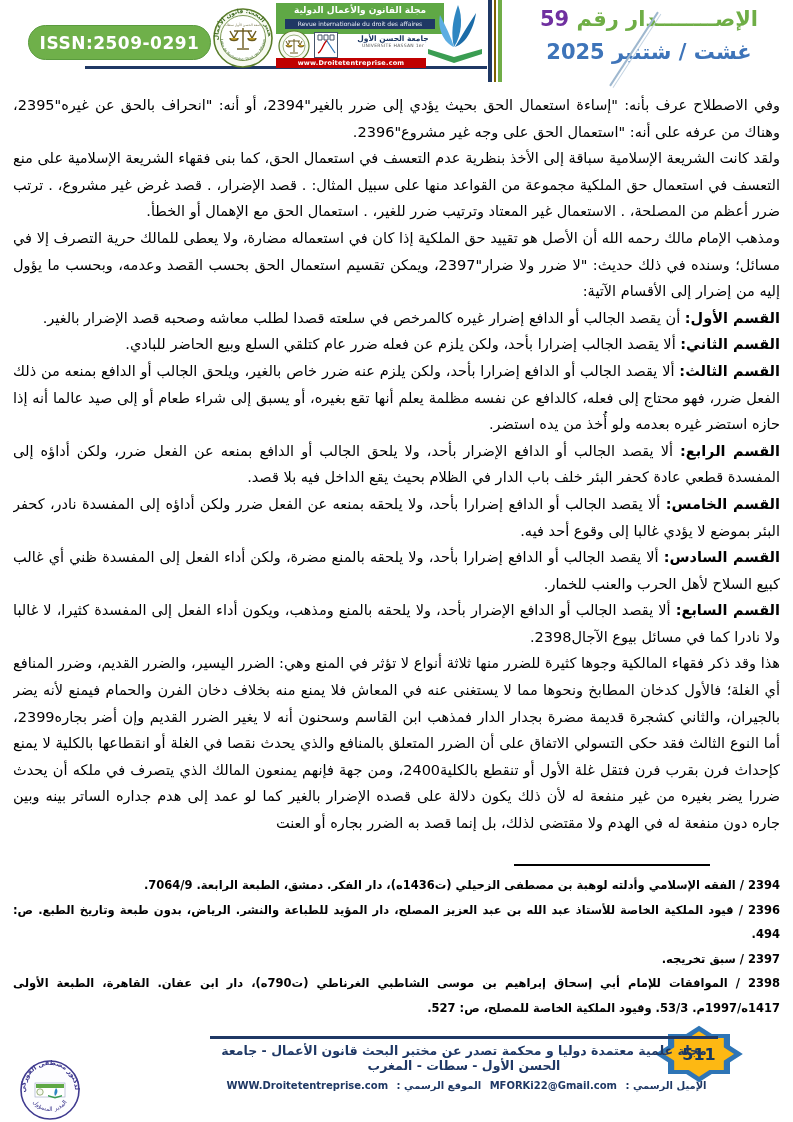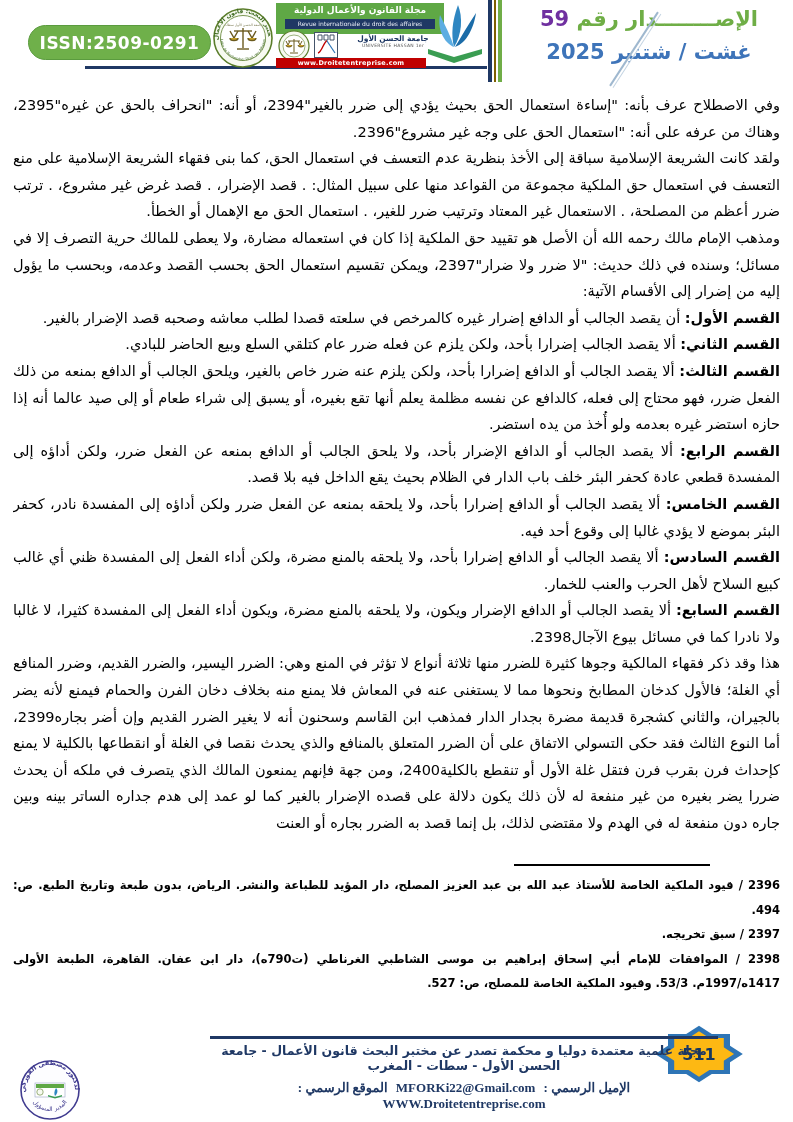--- a/index.html
+++ b/index.html
@@ -52,21 +52,21 @@
   
   .footnotes {
     position:absolute; top:862px; right:13px; left:13px; height:172px; overflow:hidden;
     font-size:11.5px; font-weight:bold; line-height:24.5px; text-align:justify;
   }
   .fn-sep { width:196px; height:2px; background:#000; margin:2px 70px 7px auto; }
   
   .footer { position:absolute; left:210px; top:1036px; width:508px; text-align:center; color:#1F3864; }
   .f-rule { height:3px; background:#1F3864; }
   .f-line1 { margin-top:4px; font-size:12.5px; font-weight:bold; }
-  .f-line2 { margin:7px 0 8px; font-size:13px; font-weight:bold;font-family:Liberation Serif, serif; }
+  .f-line2 { margin:7px 0 8px; font-size:10px; font-weight:bold; }
   .f-line2 .ltr { direction:ltr; unicode-bidi:embed; margin:0 5px; }
   
   .badge { position:absolute; left:656px; top:1026px; width:86px; height:56px; }
   .star-wrap { position:absolute; left:50%; top:50%; width:40px; height:40px;
     transform:translate(-50%,-50%) scaleX(1.55); }
   .star-wrap i { position:absolute; display:block; }
   .sq-b1 { inset:0; background:#2E75B6; }
   .sq-b2 { inset:0; background:#2E75B6; transform:rotate(45deg); }
   .sq-o1 { inset:4px; background:#FDB813; }
   .sq-o2 { inset:4px; background:#FDB813; transform:rotate(45deg); }
@@ -177,26 +177,27 @@
   <div class="body-text">
     <p><b class="lead"></b><span>وفي الاصطلاح عرف بأنه: "إساءة استعمال الحق بحيث يؤدي إلى ضرر بالغير"2394، أو أنه: "انحراف بالحق عن غيره"2395، وهناك من عرفه على أنه: "استعمال الحق على وجه غير مشروع"2396.</span></p>
     <p><b class="lead"></b><span>ولقد كانت الشريعة الإسلامية سباقة إلى الأخذ بنظرية عدم التعسف في استعمال الحق، كما بنى فقهاء الشريعة الإسلامية على منع التعسف في استعمال حق الملكية مجموعة من القواعد منها على سبيل المثال: . قصد الإضرار، . قصد غرض غير مشروع، . ترتب ضرر أعظم من المصلحة، . الاستعمال غير المعتاد وترتيب ضرر للغير، . استعمال الحق مع الإهمال أو الخطأ.</span></p>
     <p><b class="lead"></b><span>ومذهب الإمام مالك رحمه الله أن الأصل هو تقييد حق الملكية إذا كان في استعماله مضارة، ولا يعطى للمالك حرية التصرف إلا في مسائل؛ وسنده في ذلك حديث: "لا ضرر ولا ضرار"2397، ويمكن تقسيم استعمال الحق بحسب القصد وعدمه، وبحسب ما يؤول إليه من إضرار إلى الأقسام الآتية:</span></p>
     <p><b class="lead">القسم الأول:</b> <span>أن يقصد الجالب أو الدافع إضرار غيره كالمرخص في سلعته قصدا لطلب معاشه وصحبه قصد الإضرار بالغير.</span></p>
     <p><b class="lead">القسم الثاني:</b> <span>ألا يقصد الجالب إضرارا بأحد، ولكن يلزم عن فعله ضرر عام كتلقي السلع وبيع الحاضر للبادي.</span></p>
     <p><b class="lead">القسم الثالث:</b> <span>ألا يقصد الجالب أو الدافع إضرارا بأحد، ولكن يلزم عنه ضرر خاص بالغير، ويلحق الجالب أو الدافع بمنعه من ذلك الفعل ضرر، فهو محتاج إلى فعله، كالدافع عن نفسه مظلمة يعلم أنها تقع بغيره، أو يسبق إلى شراء طعام أو إلى صيد عالما أنه إذا حازه استضر غيره بعدمه ولو أُخذ من يده استضر.</span></p>
     <p><b class="lead">القسم الرابع:</b> <span>ألا يقصد الجالب أو الدافع الإضرار بأحد، ولا يلحق الجالب أو الدافع بمنعه عن الفعل ضرر، ولكن أداؤه إلى المفسدة قطعي عادة كحفر البئر خلف باب الدار في الظلام بحيث يقع الداخل فيه بلا قصد.</span></p>
     <p><b class="lead">القسم الخامس:</b> <span>ألا يقصد الجالب أو الدافع إضرارا بأحد، ولا يلحقه بمنعه عن الفعل ضرر ولكن أداؤه إلى المفسدة نادر، كحفر البئر بموضع لا يؤدي غالبا إلى وقوع أحد فيه.</span></p>
     <p><b class="lead">القسم السادس:</b> <span>ألا يقصد الجالب أو الدافع إضرارا بأحد، ولا يلحقه بالمنع مضرة، ولكن أداء الفعل إلى المفسدة ظني أي غالب كبيع السلاح لأهل الحرب والعنب للخمار.</span></p>
-    <p><b class="lead">القسم السابع:</b> <span>ألا يقصد الجالب أو الدافع الإضرار ويكون، ولا يلحقه بالمنع مضرة، ويكون أداء الفعل إلى المفسدة كثيرا، لا غالبا ولا نادرا كما في مسائل بيوع الآجال2398.</span></p>
+    <p><b class="lead">القسم السابع:</b> <span>ألا يقصد الجالب أو الدافع الإضرار بأحد، ولا يلحقه بالمنع ومذهب، ويكون أداء الفعل إلى المفسدة كثيرا، لا غالبا ولا نادرا كما في مسائل بيوع الآجال2398.</span></p>
     <p><b class="lead"></b><span>هذا وقد ذكر فقهاء المالكية وجوها كثيرة للضرر منها ثلاثة أنواع لا تؤثر في المنع وهي: الضرر اليسير، والضرر القديم، وضرر المنافع أي الغلة؛ فالأول كدخان المطابخ ونحوها مما لا يستغنى عنه في المعاش فلا يمنع منه بخلاف دخان الفرن والحمام فيمنع لأنه يضر بالجيران، والثاني كشجرة قديمة مضرة بجدار الدار فمذهب ابن القاسم وسحنون أنه لا يغير الضرر القديم وإن أضر بجاره2399، أما النوع الثالث فقد حكى التسولي الاتفاق على أن الضرر المتعلق بالمنافع والذي يحدث نقصا في الغلة أو انقطاعها بالكلية لا يمنع كإحداث فرن بقرب فرن فتقل غلة الأول أو تنقطع بالكلية2400، ومن جهة فإنهم يمنعون المالك الذي يتصرف في ملكه أن يحدث ضررا يضر بغيره من غير منفعة له لأن ذلك يكون دلالة على قصده الإضرار بالغير كما لو عمد إلى هدم جداره الساتر بينه وبين جاره دون منفعة له في الهدم ولا مقتضى لذلك، بل إنما قصد به الضرر بجاره أو العنت</span></p>
   </div>
 
   <div class="footnotes">
     <div class="fn-sep"></div>
+    <div>2394 / الفقه الإسلامي وأدلته لوهبة بن مصطفى الزحيلي (ت1436ه)، دار الفكر. دمشق، الطبعة الرابعة. 7064/9.</div>
     <div>2396 / قيود الملكية الخاصة للأستاذ عبد الله بن عبد العزيز المصلح، دار المؤيد للطباعة والنشر. الرياض، بدون طبعة وتاريخ الطبع. ص: 494.</div>
     <div>2397 / سبق تخريجه.</div>
     <div>2398 / الموافقات للإمام أبي إسحاق إبراهيم بن موسى الشاطبي الغرناطي (ت790ه)، دار ابن عفان. القاهرة، الطبعة الأولى 1417ه/1997م. 53/3. وقيود الملكية الخاصة للمصلح، ص: 527.</div>
 
   </div>
 
   <div class="badge">
     <div class="star-wrap">
       <i class="sq-b1"></i>
         <i class="sq-b2"></i>

